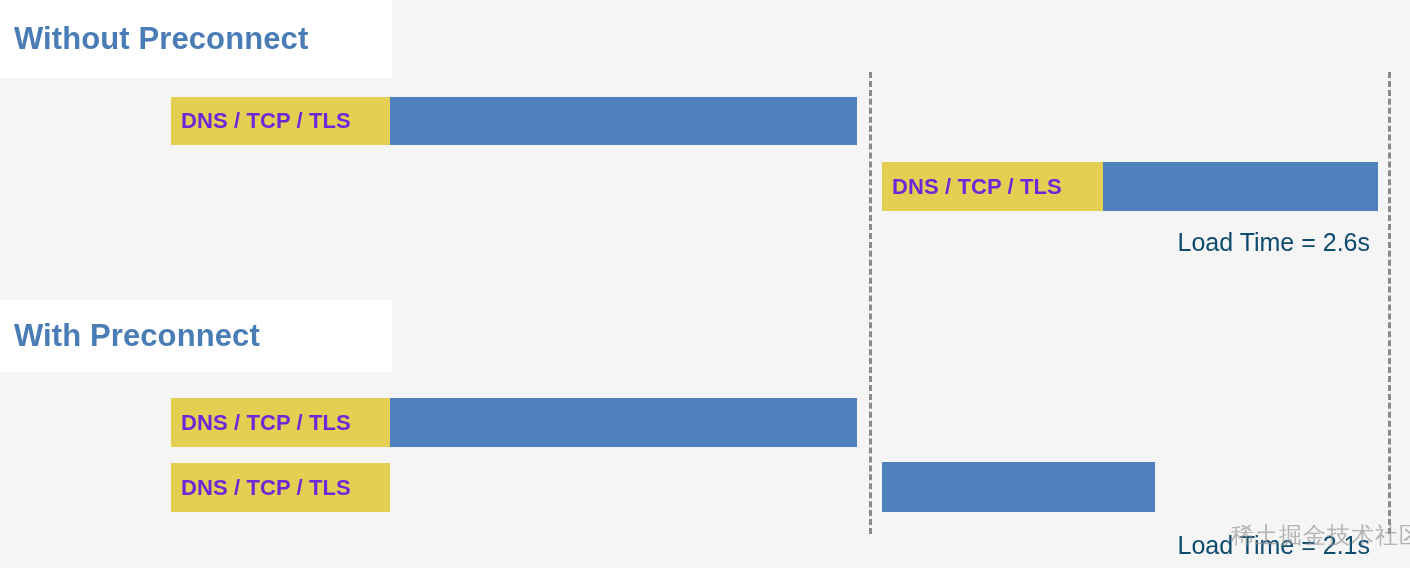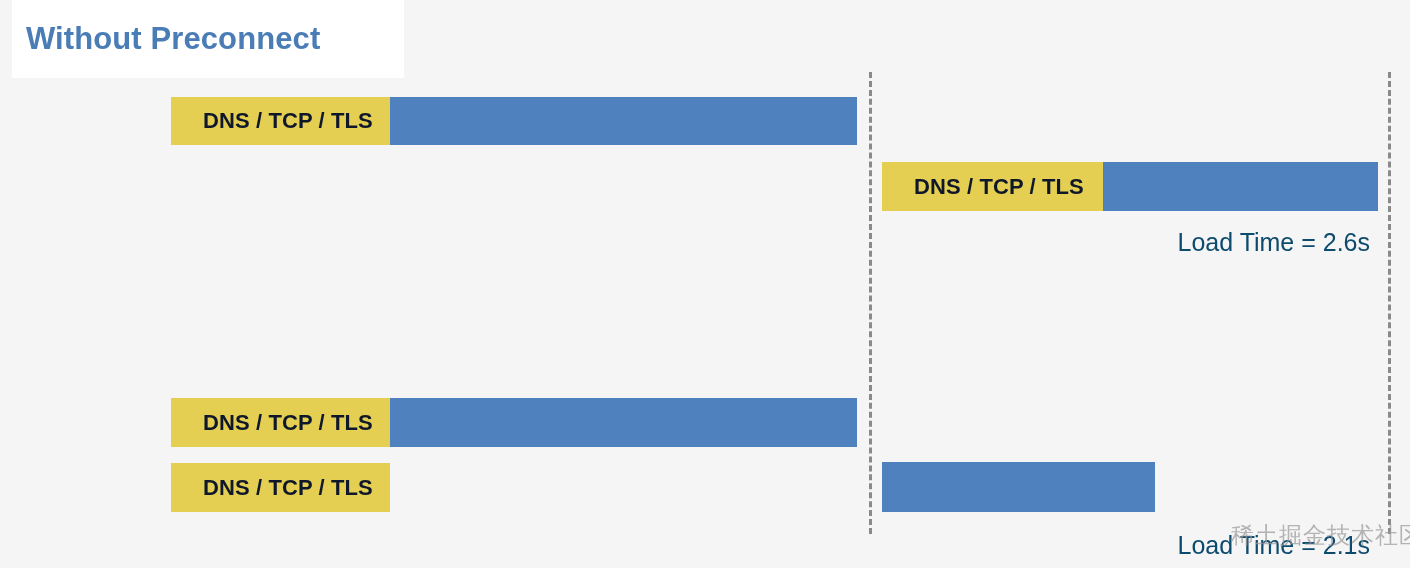--- a/index.html
+++ b/index.html
@@ -17,21 +17,21 @@
   #diagram {
     position: relative;
     width: 1410px;
     height: 568px;
     background: #f5f5f5;
   }
 
   
   .header-plate {
     position: absolute;
-    left: 12px;
+    left: 0;
     background: #ffffff;
     display: flex;
     align-items: center;
   }
   .header-plate .header-text {
     font-size: 31px;
     font-weight: bold;
     letter-spacing: 0.1px;
     color: #4a7cb5;
     padding-left: 14px;
@@ -72,22 +72,22 @@
     box-sizing: border-box;
   }
   .bar-dns {
     background: #e5cf52;
     display: flex;
     align-items: center;
   }
   .bar-dns .bar-label {
     font-size: 22px;
     font-weight: 600;
-    color: #0f172a;
-    padding-left: 32px;
+    color: #6d28d9;
+    padding-left: 10px;
     white-space: nowrap;
     letter-spacing: 0.1px;
   }
   .bar-transfer {
     background: #4e81bd;
   }
 
   
   #w1-dns      { left: 171px;  top: 97px;  width: 219px; height: 48px; }
   #w1-transfer { left: 390px;  top: 97px;  width: 467px; height: 48px; }
@@ -144,20 +144,23 @@
   </div>
   <div class="bar bar-transfer" id="w1-transfer"></div>
 
   <div class="bar bar-dns" id="w2-dns">
     <span class="bar-label">DNS / TCP / TLS</span>
   </div>
   <div class="bar bar-transfer" id="w2-transfer"></div>
 
   <div class="load-time" id="load-time-without">Load Time = 2.6s</div>
 
+  <div class="header-plate" id="plate-with">
+    <span class="header-text">With Preconnect</span>
+  </div>
 
   <div class="bar bar-dns" id="p1-dns">
     <span class="bar-label">DNS / TCP / TLS</span>
   </div>
   <div class="bar bar-transfer" id="p1-transfer"></div>
 
   <div class="bar bar-dns" id="p2-dns">
     <span class="bar-label">DNS / TCP / TLS</span>
   </div>
   <div class="bar bar-transfer" id="p2-transfer"></div>

